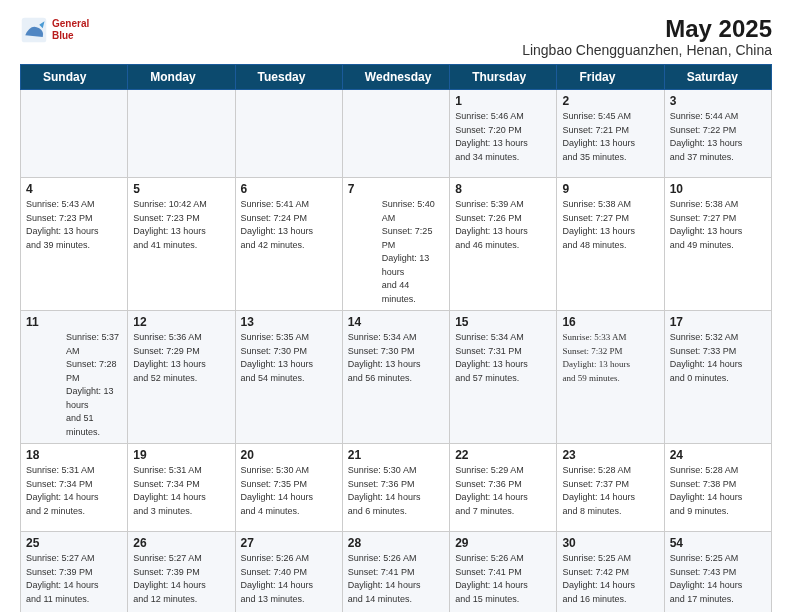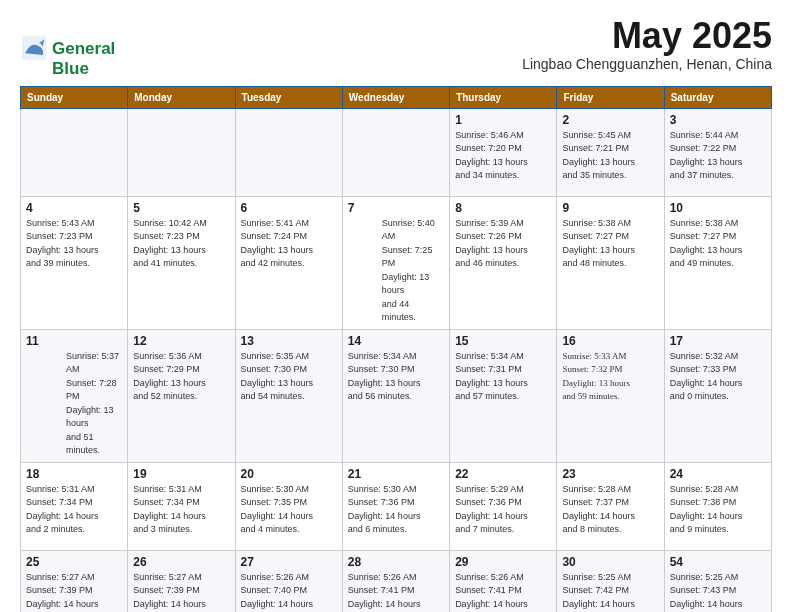--- a/index.html
+++ b/index.html
@@ -22,56 +22,55 @@
       align-items: flex-start;
       justify-content: space-between;
       margin-bottom: 6px;
     }
     .logo {
       display: flex;
       align-items: center;
       gap: 4px;
     }
     .logo-text {
-      font-size: 17px;
+      font-size: 10px;
       font-weight: bold;
-      color: #15803d;
+      color: #b91c1c;
       line-height: 1.2;
-      margin-top: 23px;
     }
     .logo-icon {
       width: 28px;
       height: 28px;
     }
     .title-block {
       text-align: right;
     }
     .month-title {
-      font-size: 36px;
+      font-size: 24px;
       font-weight: bold;
       color: #1a1a1a;
       line-height: 1.1;
     }
     .location {
       font-size: 14px;
       color: #333;
     }
     .calendar {
       flex: 1;
       border: 1px solid #ccc;
       border-collapse: collapse;
       width: 100%;
       table-layout: fixed;
     }
     .calendar th {
-      background: #a16207;
+      background: #0c4a6e;
       color: white;
       text-align: left;
-      padding: 5px 6px;
-      font-size: 10px;
+      padding: 5px 22px;
+      font-size: 12px;
       font-weight: bold;
       border: 1px solid #1a5a9a;
     }
     .calendar td {
       border: 1px solid #ccc;
       vertical-align: top;
       padding: 4px 5px;
       font-size: 9.5px;
       color: #222;
       background: #fff;

